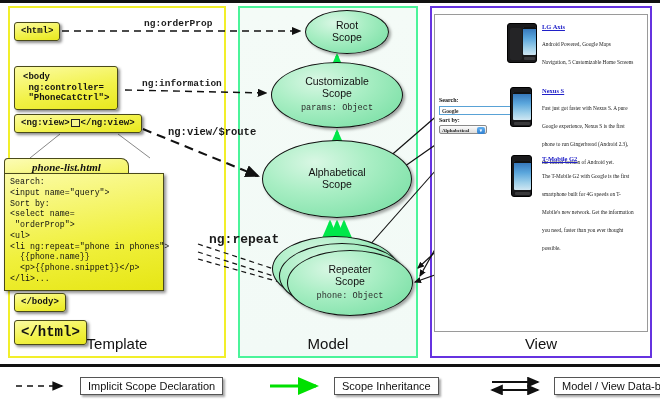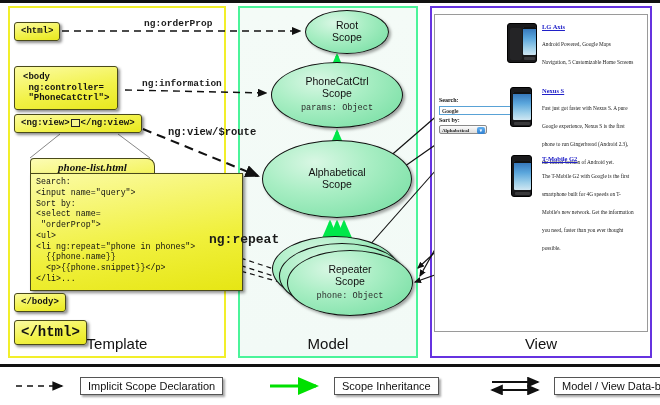--- a/index.html
+++ b/index.html
@@ -45,21 +45,21 @@
   #box-bodyc  { left:14px; top:293px; font-size:9px; }
   #box-htmlc  { left:14px; top:320px; font-size:14px; }
 
   .ngview-rect {
     display:inline-block; width:9px; height:8px;
     border:1.3px solid #222; background:#f7f78f;
     vertical-align:middle; margin:0 1px;
   }
 
   
-  #card-phonelist { position:absolute; left:30px; top:158px; width:213px; }
+  #card-phonelist { position:absolute; left:4px; top:158px; width:160px; }
   #card-phonelist .tab {
     width:125px;
     background:linear-gradient(170deg,#fcfcb4 0%,#f4f45c 100%);
     border:1.5px solid #4a4a1a; border-bottom:none;
     border-radius:4px 8px 0 0;
     font-family:"Liberation Serif","DejaVu Serif",serif;
     font-weight:bold; font-style:italic; font-size:11px;
     text-align:center; color:#111; padding:2px 0 1px;
   }
   #card-phonelist .bodycode {
@@ -260,21 +260,21 @@
 
   <div class="scope" id="scope-root">
     <div class="sname">
       <span>Root</span><br>
       <span>Scope</span>
     </div>
   </div>
 
   <div class="scope" id="scope-catctrl">
     <div class="sname">
-      <span>PhoneCatCtrl</span><br>
+      <span>Customizable</span><br>
       <span>Scope</span>
     </div>
     <div class="sprops">params: Object</div>
   </div>
 
   <div class="scope" id="scope-listctrl">
     <div class="sname">
       <span>Alphabetical</span><br>
       <span>Scope</span>
     </div>

